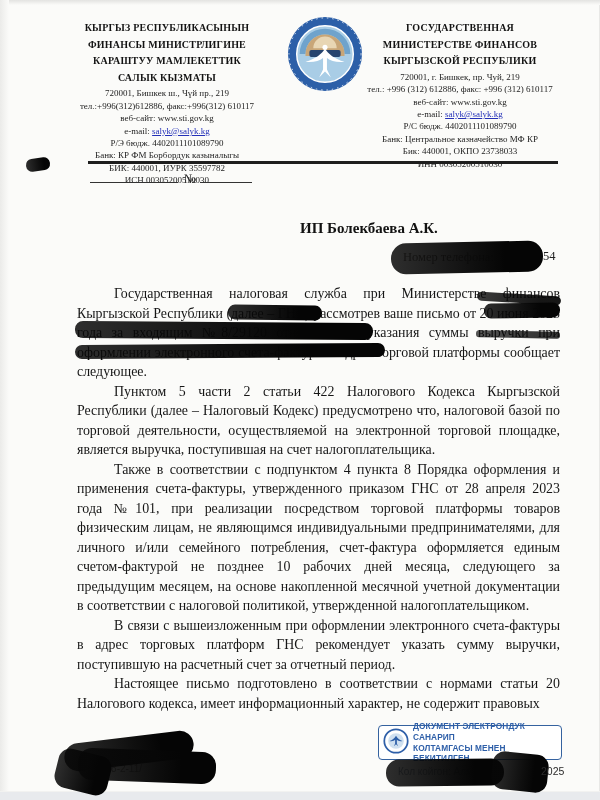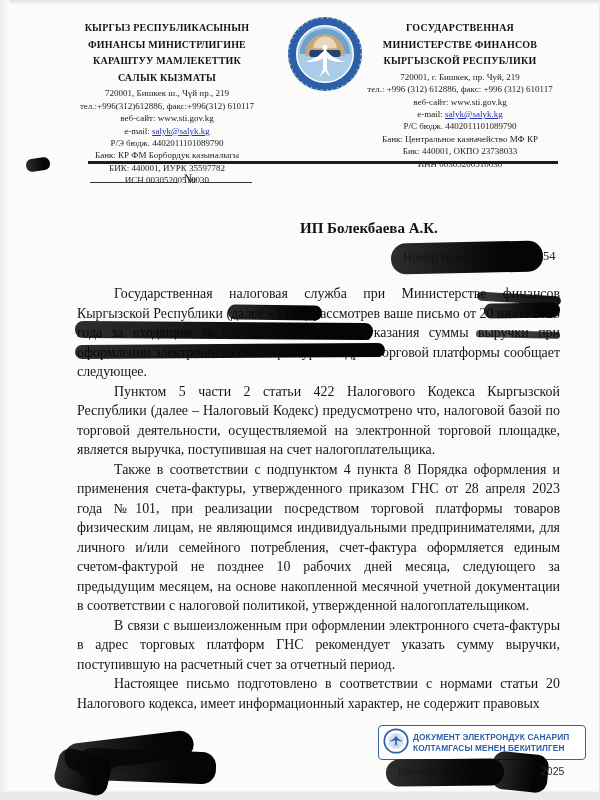--- a/index.html
+++ b/index.html
@@ -57,21 +57,21 @@
   .rd-g { left:75px;  top:344px; width:310px; height:14px; border-radius:7px; transform:rotate(-.4deg); }
   .rd-margin { left:26px; top:158px; width:24px; height:13px; border-radius:6px; transform:rotate(-8deg); }
 
   
   .fl-ghost { position:absolute; left:92px; top:763px; font-family:"Liberation Sans",sans-serif;
               font-size:10px; color:#8a8680; z-index:2; }
   .rd.fl1 { left:64px; top:737px; width:130px; height:28px; border-radius:14px; transform:rotate(-7deg); z-index:3; }
   .rd.fl2 { left:78px; top:750px; width:138px; height:32px; border-radius:14px; transform:rotate(2deg);  z-index:3; }
   .rd.fl3 { left:56px; top:752px; width:54px;  height:40px; border-radius:12px; transform:rotate(14deg); z-index:3; }
 
-  .stamp { position:absolute; left:378px; top:725px; width:208px; height:35px;
+  .stamp { position:absolute; left:378px; top:725px; width:184px; height:35px;
            border:1.5px solid #35629f; border-radius:4px; background:rgba(255,255,255,.92);
            display:flex; align-items:center; gap:4px; padding:2px 4px; z-index:2; }
   .stamp-text { font-family:"Liberation Sans",sans-serif; font-weight:bold;
                 font-size:8.3px; line-height:10.6px; color:#2e5fa8; letter-spacing:.1px; }
   .signer-ghost { position:absolute; left:398px; top:766px; font-family:"Liberation Sans",sans-serif;
                   font-size:10px; color:#8f99a6; z-index:2; }
   .rd.fr1 { left:386px; top:759px; width:118px; height:27px; border-radius:13px; transform:rotate(-.6deg); z-index:3; }
   .rd.fr2 { left:492px; top:753px; width:56px;  height:38px; border-radius:12px; transform:rotate(6deg);  z-index:3; }
   .year-visible { position:absolute; left:541px; top:765px; font-family:"Liberation Sans",sans-serif;
                   font-size:10.5px; color:#2b2b2b; z-index:4; }

